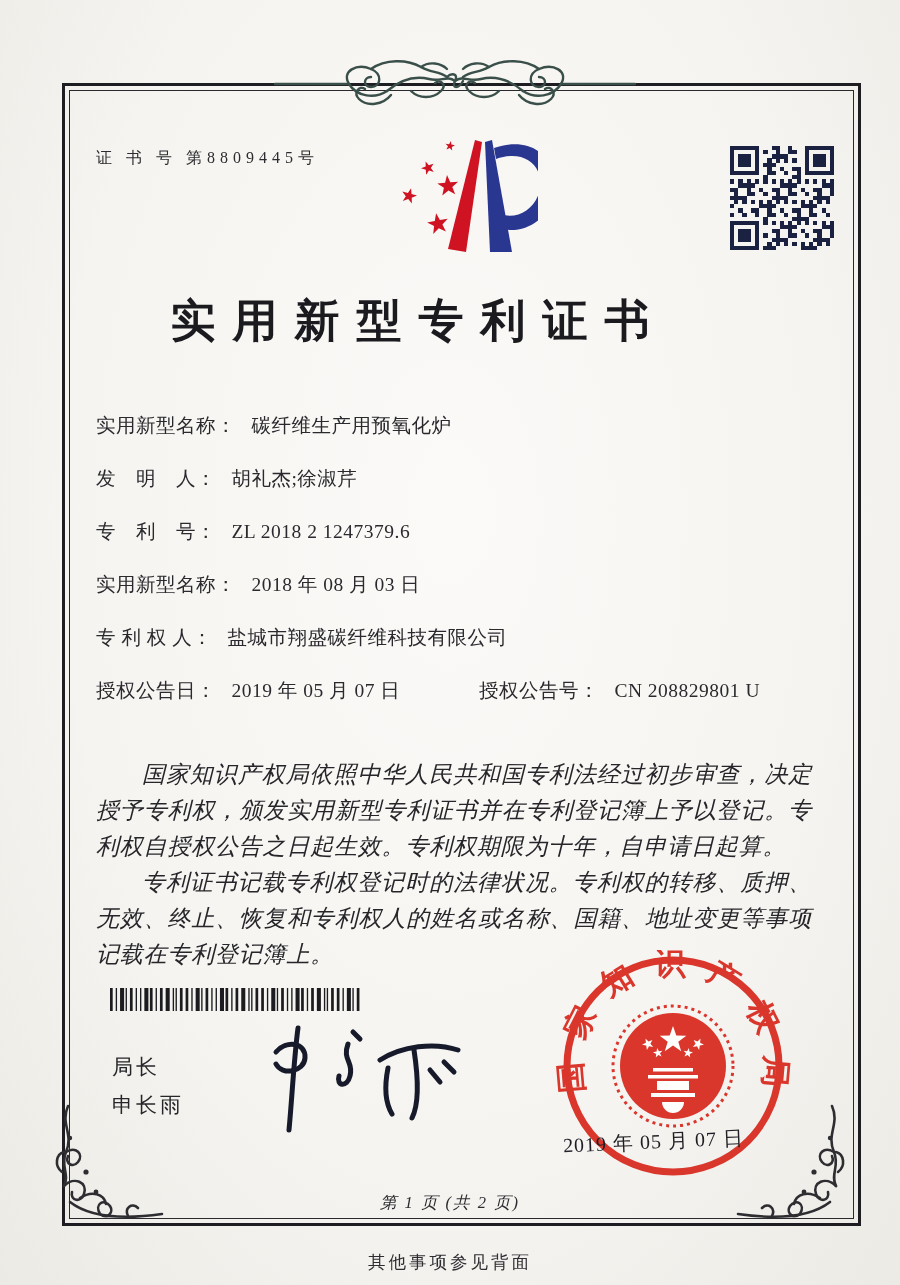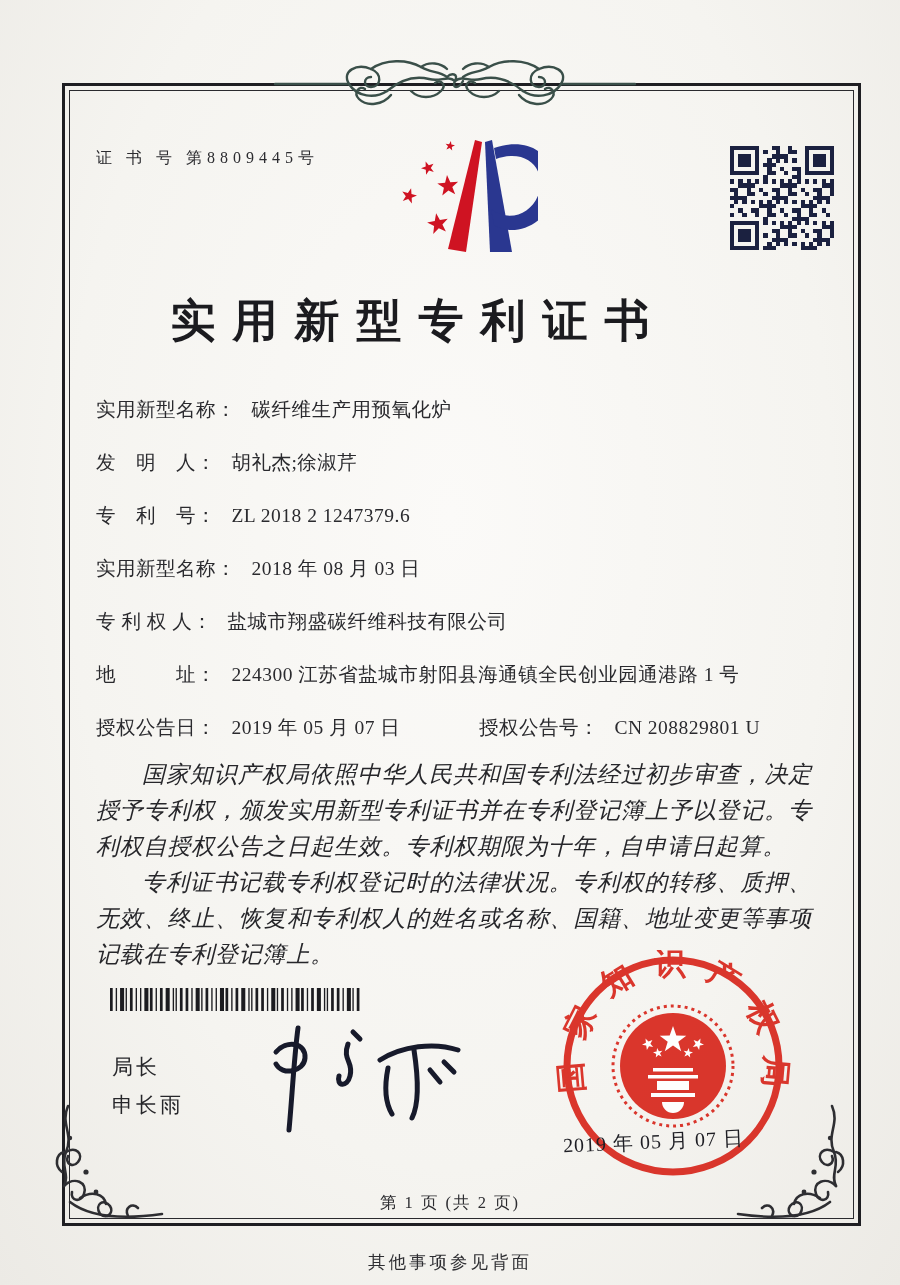--- a/index.html
+++ b/index.html
@@ -28,21 +28,21 @@
   }
   .logo { position:absolute; left:382px; top:128px; width:156px; height:140px; }
   .qr { position:absolute; left:730px; top:146px; width:104px; height:104px; }
   .title {
     position:absolute; left:0; top:291px; width:820px; text-align:center;
     font-size:45px; font-weight:700; color:#1b1b1f;
     letter-spacing:17px; text-indent:17px;
   }
   .fields { position:absolute; left:96px; top:396px; width:716px; }
   .field-row { font-size:19.5px; margin-bottom:25px; letter-spacing:0.5px;
-    color:#2a2a2e; white-space:nowrap; height:28px; }
+    color:#2a2a2e; white-space:nowrap; height:28px;margin-top:16px; }
   .field-label { display:inline-block; color:#2a2a2e; }
   .field-value { display:inline-block; margin-left:10px; }
   .grant-row { position:relative; }
   .grant-right { position:absolute; left:383px; top:0; }
   .paragraphs {
     position:absolute; left:96px; top:757px; width:716px;
     font-size:23px; line-height:36px; letter-spacing:0.8px;
     text-align:justify; color:#26262a;font-style:italic;
   }
   .paragraphs p { text-indent:2em; }
@@ -51,21 +51,21 @@
   .signer-name  { position:absolute; left:112px; top:1091px; font-size:21px; letter-spacing:3px; }
   .signature { position:absolute; left:252px; top:1018px; width:240px; height:120px; }
   .seal { position:absolute; left:550px; top:950px; width:246px; height:236px; }
   .seal-date {
     position:absolute; left:563px; top:1128px; width:200px;
     font-size:20px; letter-spacing:1px; color:#1e1e24; transform:rotate(-2.5deg);
     white-space:nowrap;
   }
   .footer-page {
     position:absolute; left:0; top:1192px; width:900px; text-align:center;
-    font-size:16.5px; letter-spacing:2px; color:#2c2c30;
+    font-size:16.5px; letter-spacing:2px; color:#2c2c30;font-style:italic;
   }
   .bottom-note {
     position:absolute; left:0; top:1250px; width:900px; text-align:center;
     font-size:17.5px; letter-spacing:3px; color:#2e2e32;
   }
 </style>
 </head>
 <body>
 
 <div class="frame-outer">
@@ -451,24 +451,20 @@
     <span class="field-value">ZL 2018 2 1247379.6</span>
   </div>
   <div class="field-row">
     <span class="field-label">实用新型名称：</span>
     <span class="field-value">2018 年 08 月 03 日</span>
   </div>
   <div class="field-row">
     <span class="field-label">专 利 权 人：</span>
     <span class="field-value">盐城市翔盛碳纤维科技有限公司</span>
   </div>
-  <div class="field-row">
-    <span class="field-label">地　　　址：</span>
-    <span class="field-value">224300 江苏省盐城市射阳县海通镇全民创业园通港路 1 号</span>
-  </div>
   <div class="field-row grant-row">
     <span>授权公告日：</span>
     <span class="field-value">2019 年 05 月 07 日</span>
     <span class="grant-right">
       <span>授权公告号：</span>
       <span class="field-value">CN 208829801 U</span>
     </span>
   </div>
 </div>
 

